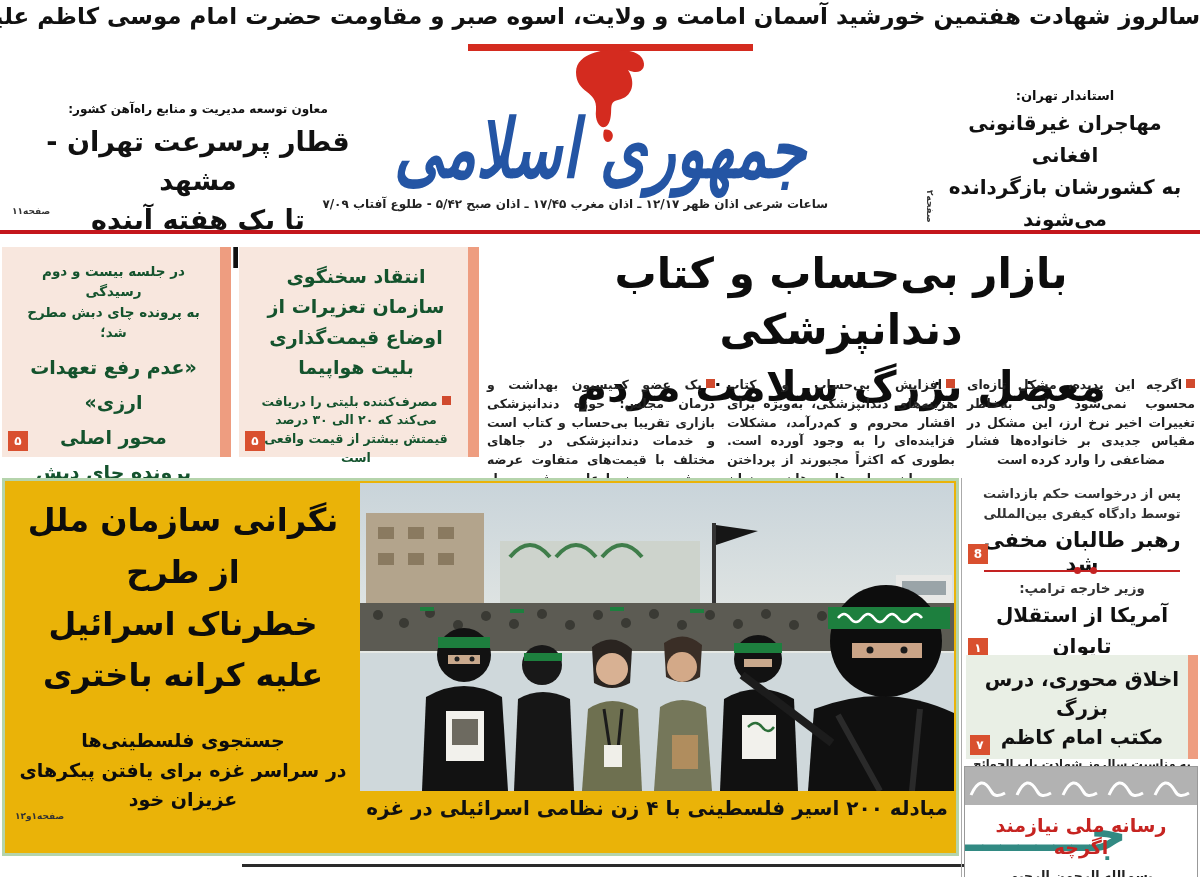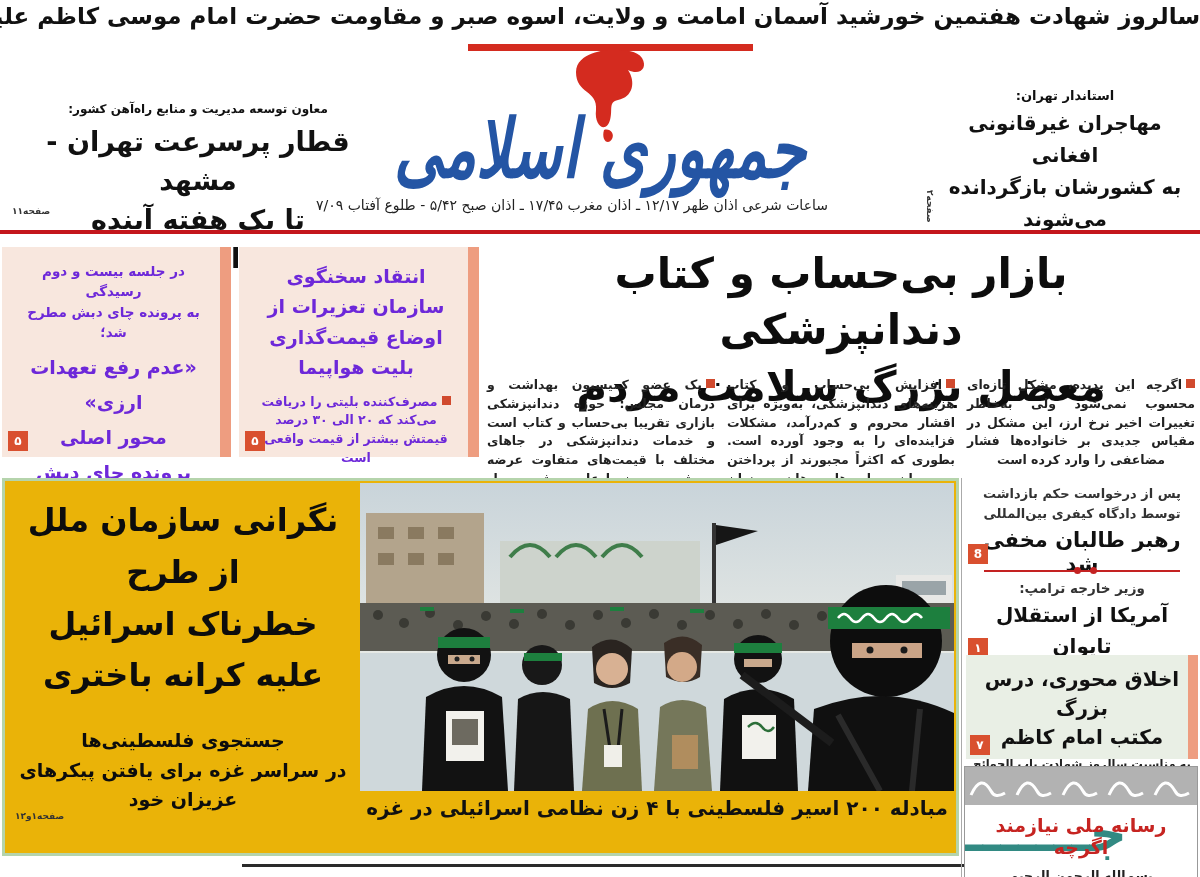--- a/index.html
+++ b/index.html
@@ -18,34 +18,34 @@
   .mast-left .hl{font-size:27px;font-weight:700;line-height:1.45;margin-top:6px;letter-spacing:-0.5px;}
   .pageref{font-size:9px;font-weight:700;color:#333;}
   .mast-left-page{top:206px;left:12px;}
   .logo-wrap{top:42px;left:388px;width:424px;height:150px;}
   .logo-drip{position:absolute;top:0;left:70px;width:300px;height:120px;}
   .logo-text{position:absolute;bottom:-4px;left:0;width:100%;text-align:center;
     font-size:60px;font-weight:700;font-style:italic;color:#2455a4;letter-spacing:-2px;
     transform:scaleY(1.35);transform-origin:bottom;}
   .dateline{top:193px;left:372px;width:456px;text-align:center;color:#222;}
   .dateline .d1{font-size:10px;font-weight:700;white-space:nowrap;letter-spacing:-0.2px;}
-  .dateline .d2{font-size:14px;font-weight:400;white-space:nowrap;margin-top:4px;letter-spacing:0.4px;}
+  .dateline .d2{font-size:12px;font-weight:700;white-space:nowrap;margin-top:4px;letter-spacing:0.4px;}
   .mast-right{top:88px;left:935px;width:260px;text-align:center;color:#111;}
   .mast-right .kicker{font-size:13px;font-weight:700;}
   .mast-right .hl{font-size:20px;font-weight:700;line-height:1.6;margin-top:4px;letter-spacing:-0.3px;}
   .mast-right-page{top:190px;left:925px;writing-mode:vertical-rl;}
 
   .red-rule{top:230px;left:0;width:1200px;height:4px;background:#c4161c;}
 
   
   .pbox{top:247px;height:210px;background:#f8e7de;}
   .pbox .sidebar-bar{position:absolute;left:auto;right:0;top:0;bottom:0;width:11px;background:#ee9d80;}
   .pbox1{right:969px;left:2px;}   
   .pbox2{right:721px;left:239px;} 
-  .pbox .inner{position:absolute;top:14px;left:12px;right:18px;text-align:center;color:#6d28d9;}
+  .pbox .inner{position:absolute;top:14px;left:12px;right:18px;text-align:center;color:#14532d;}
   .pbox .kicker{font-size:13.5px;font-weight:700;line-height:1.5;}
   .pbox1 .hl{font-size:19px;font-weight:700;line-height:1.85;margin-top:8px;}
   .pbox2 .hl{font-size:19px;font-weight:700;line-height:1.6;}
   .pbox2 .sub{font-size:12.5px;font-weight:700;line-height:1.5;margin-top:10px;text-align:center;}
   .badge{position:absolute;width:20px;height:20px;background:#d9502f;color:#fff;
     font-size:12px;font-weight:700;text-align:center;line-height:20px;}
   .pbox .badge{left:6px;bottom:6px;}
 
   
   .lead-hl{top:246px;left:487px;width:708px;text-align:center;color:#0d0d0d;

